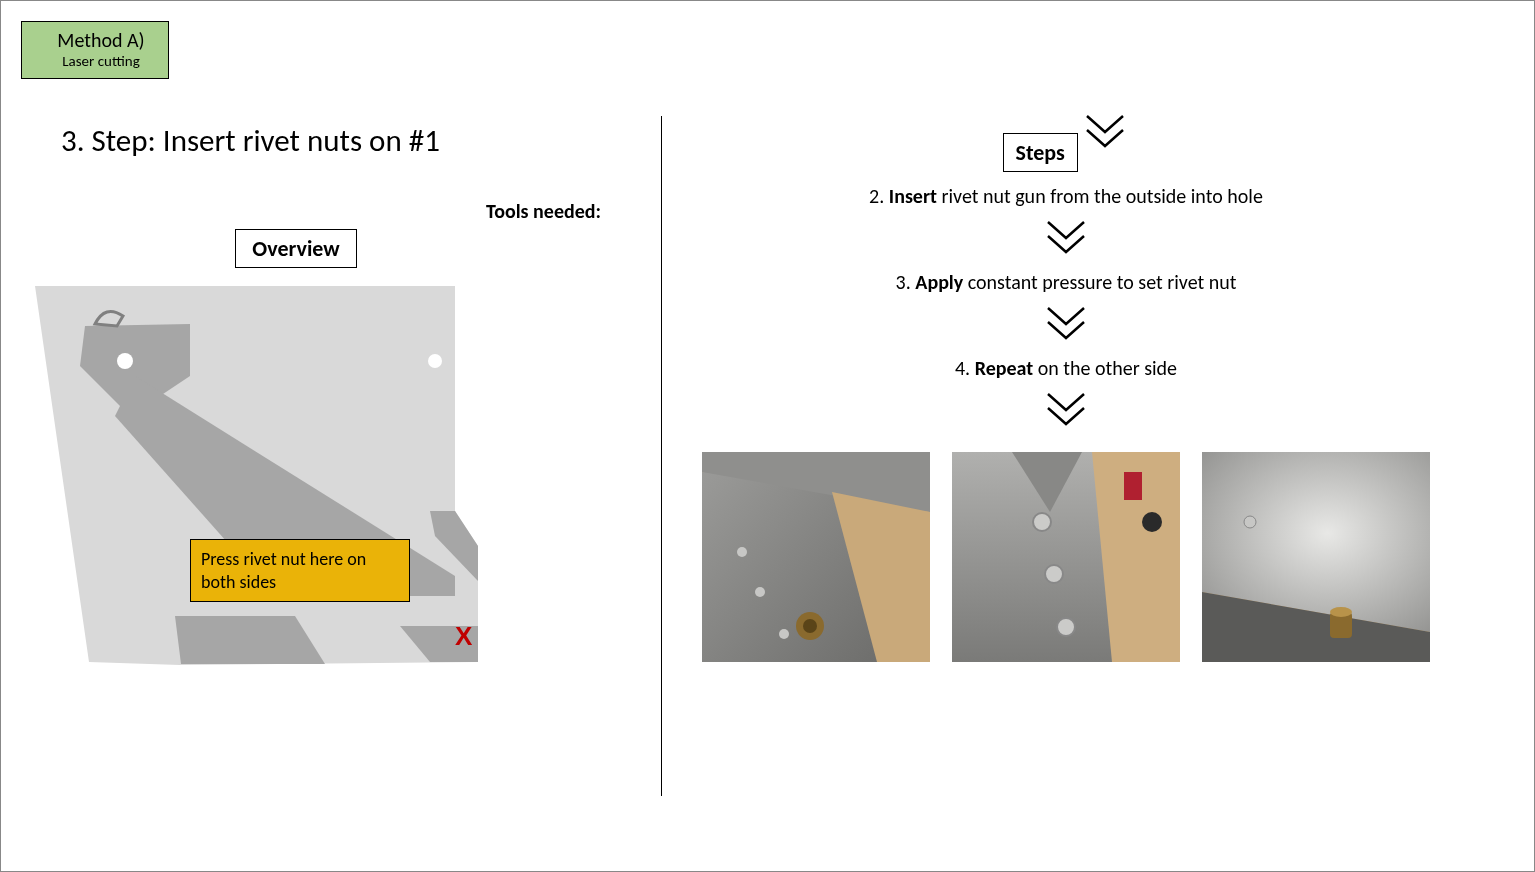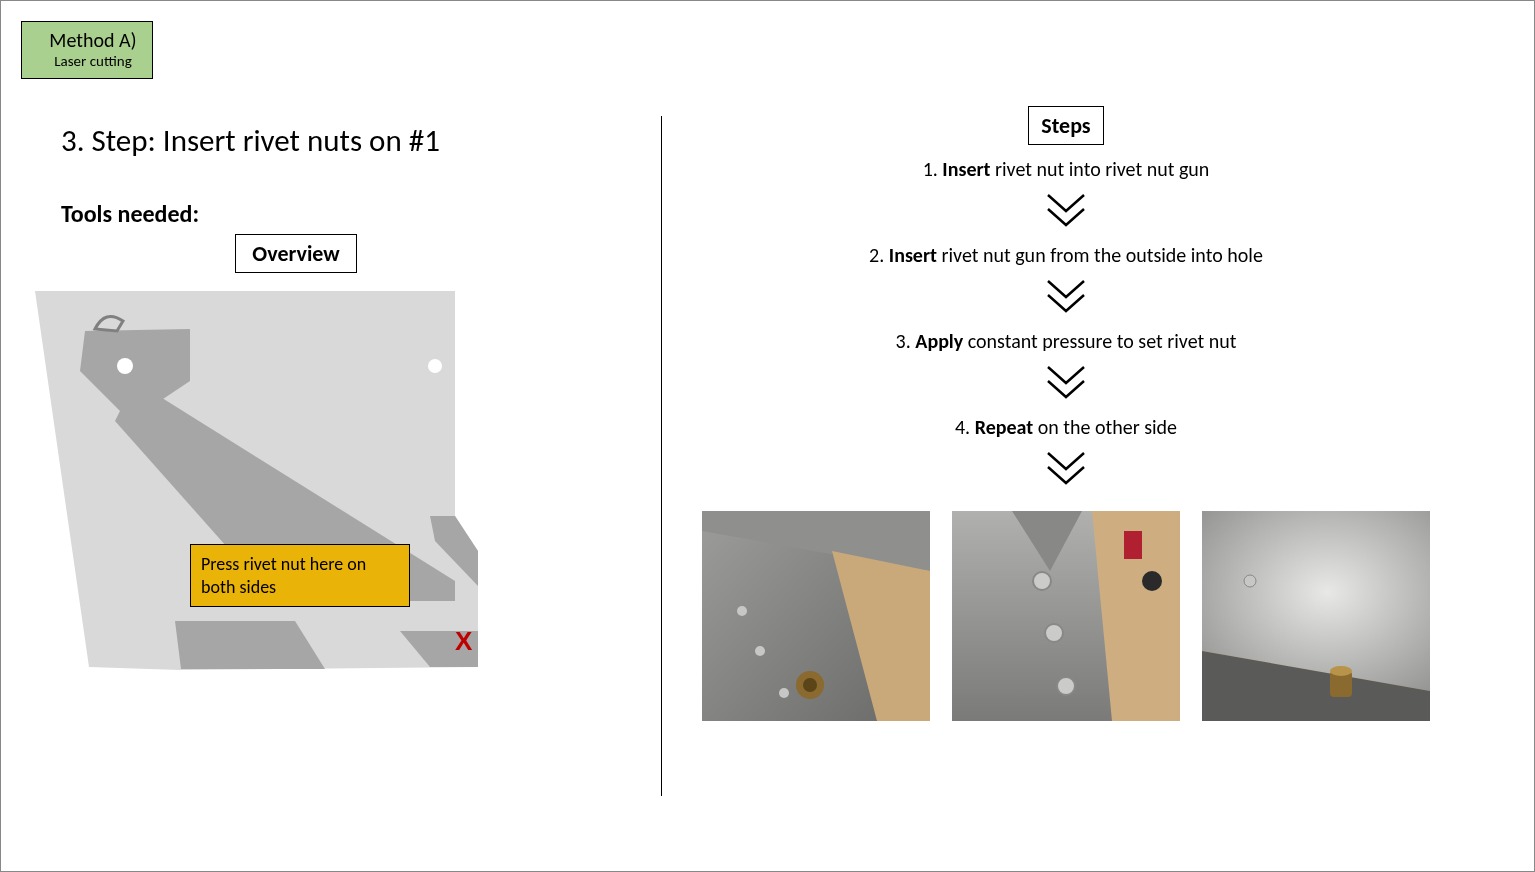--- a/index.html
+++ b/index.html
@@ -14,21 +14,21 @@
     width: 1535px;
     height: 872px;
     position: relative;
     border: 1px solid #888;
     background: #fff;
   }
   .method-tag {
     position: absolute;
     top: 20px;
     left: 20px;
-    width: 132px;
+    width: 148px;
     background: #a9d08e;
     border: 1.5px solid #000;
     padding: 6px 10px 8px 22px;
     text-align: center;
   }
   .method-tag-title {
     font-size: 20px;
     line-height: 1.2;
   }
   .method-tag-sub {
@@ -39,23 +39,24 @@
     position: absolute;
     top: 120px;
     left: 60px;
     width: 540px;
   }
   .step-title {
     font-size: 31px;
     margin-bottom: 40px;
   }
   .tools-needed {
-    font-size: 24px;
+    font-size: 20px;
     font-weight: bold;
     margin-bottom: 6px;
+    text-align: right;
   }
   .tools-list {
     margin: 0 0 50px 60px;
     padding: 0;
     font-size: 20px;
     list-style: disc;
   }
   .tools-list li {
     padding-left: 10px;
     margin-bottom: 2px;
@@ -183,24 +184,20 @@
       <div class="callout">Press rivet nut here on both sides</div>
       <div class="x-mark">X</div>
     </div>
   </div>
 
   <div class="vdiv"></div>
 
   <div class="right-col">
     <span class="steps-label">Steps</span>
 
-    <div class="step-line">
-      <span>1.</span>
-      <b>Insert</b><span> rivet nut into rivet nut gun</span>
-    </div>
     <svg class="chev" width="48" height="40">
         <polyline points="6,4 24,20 42,4" fill="none" stroke="#000" stroke-width="2.5"></polyline>
         <polyline points="6,18 24,34 42,18" fill="none" stroke="#000" stroke-width="2.5"></polyline>
       </svg>
 
     <div class="step-line">
       <span>2.</span>
       <b>Insert</b><span> rivet nut gun from the outside into hole</span>
     </div>
     <svg class="chev" width="48" height="40">

